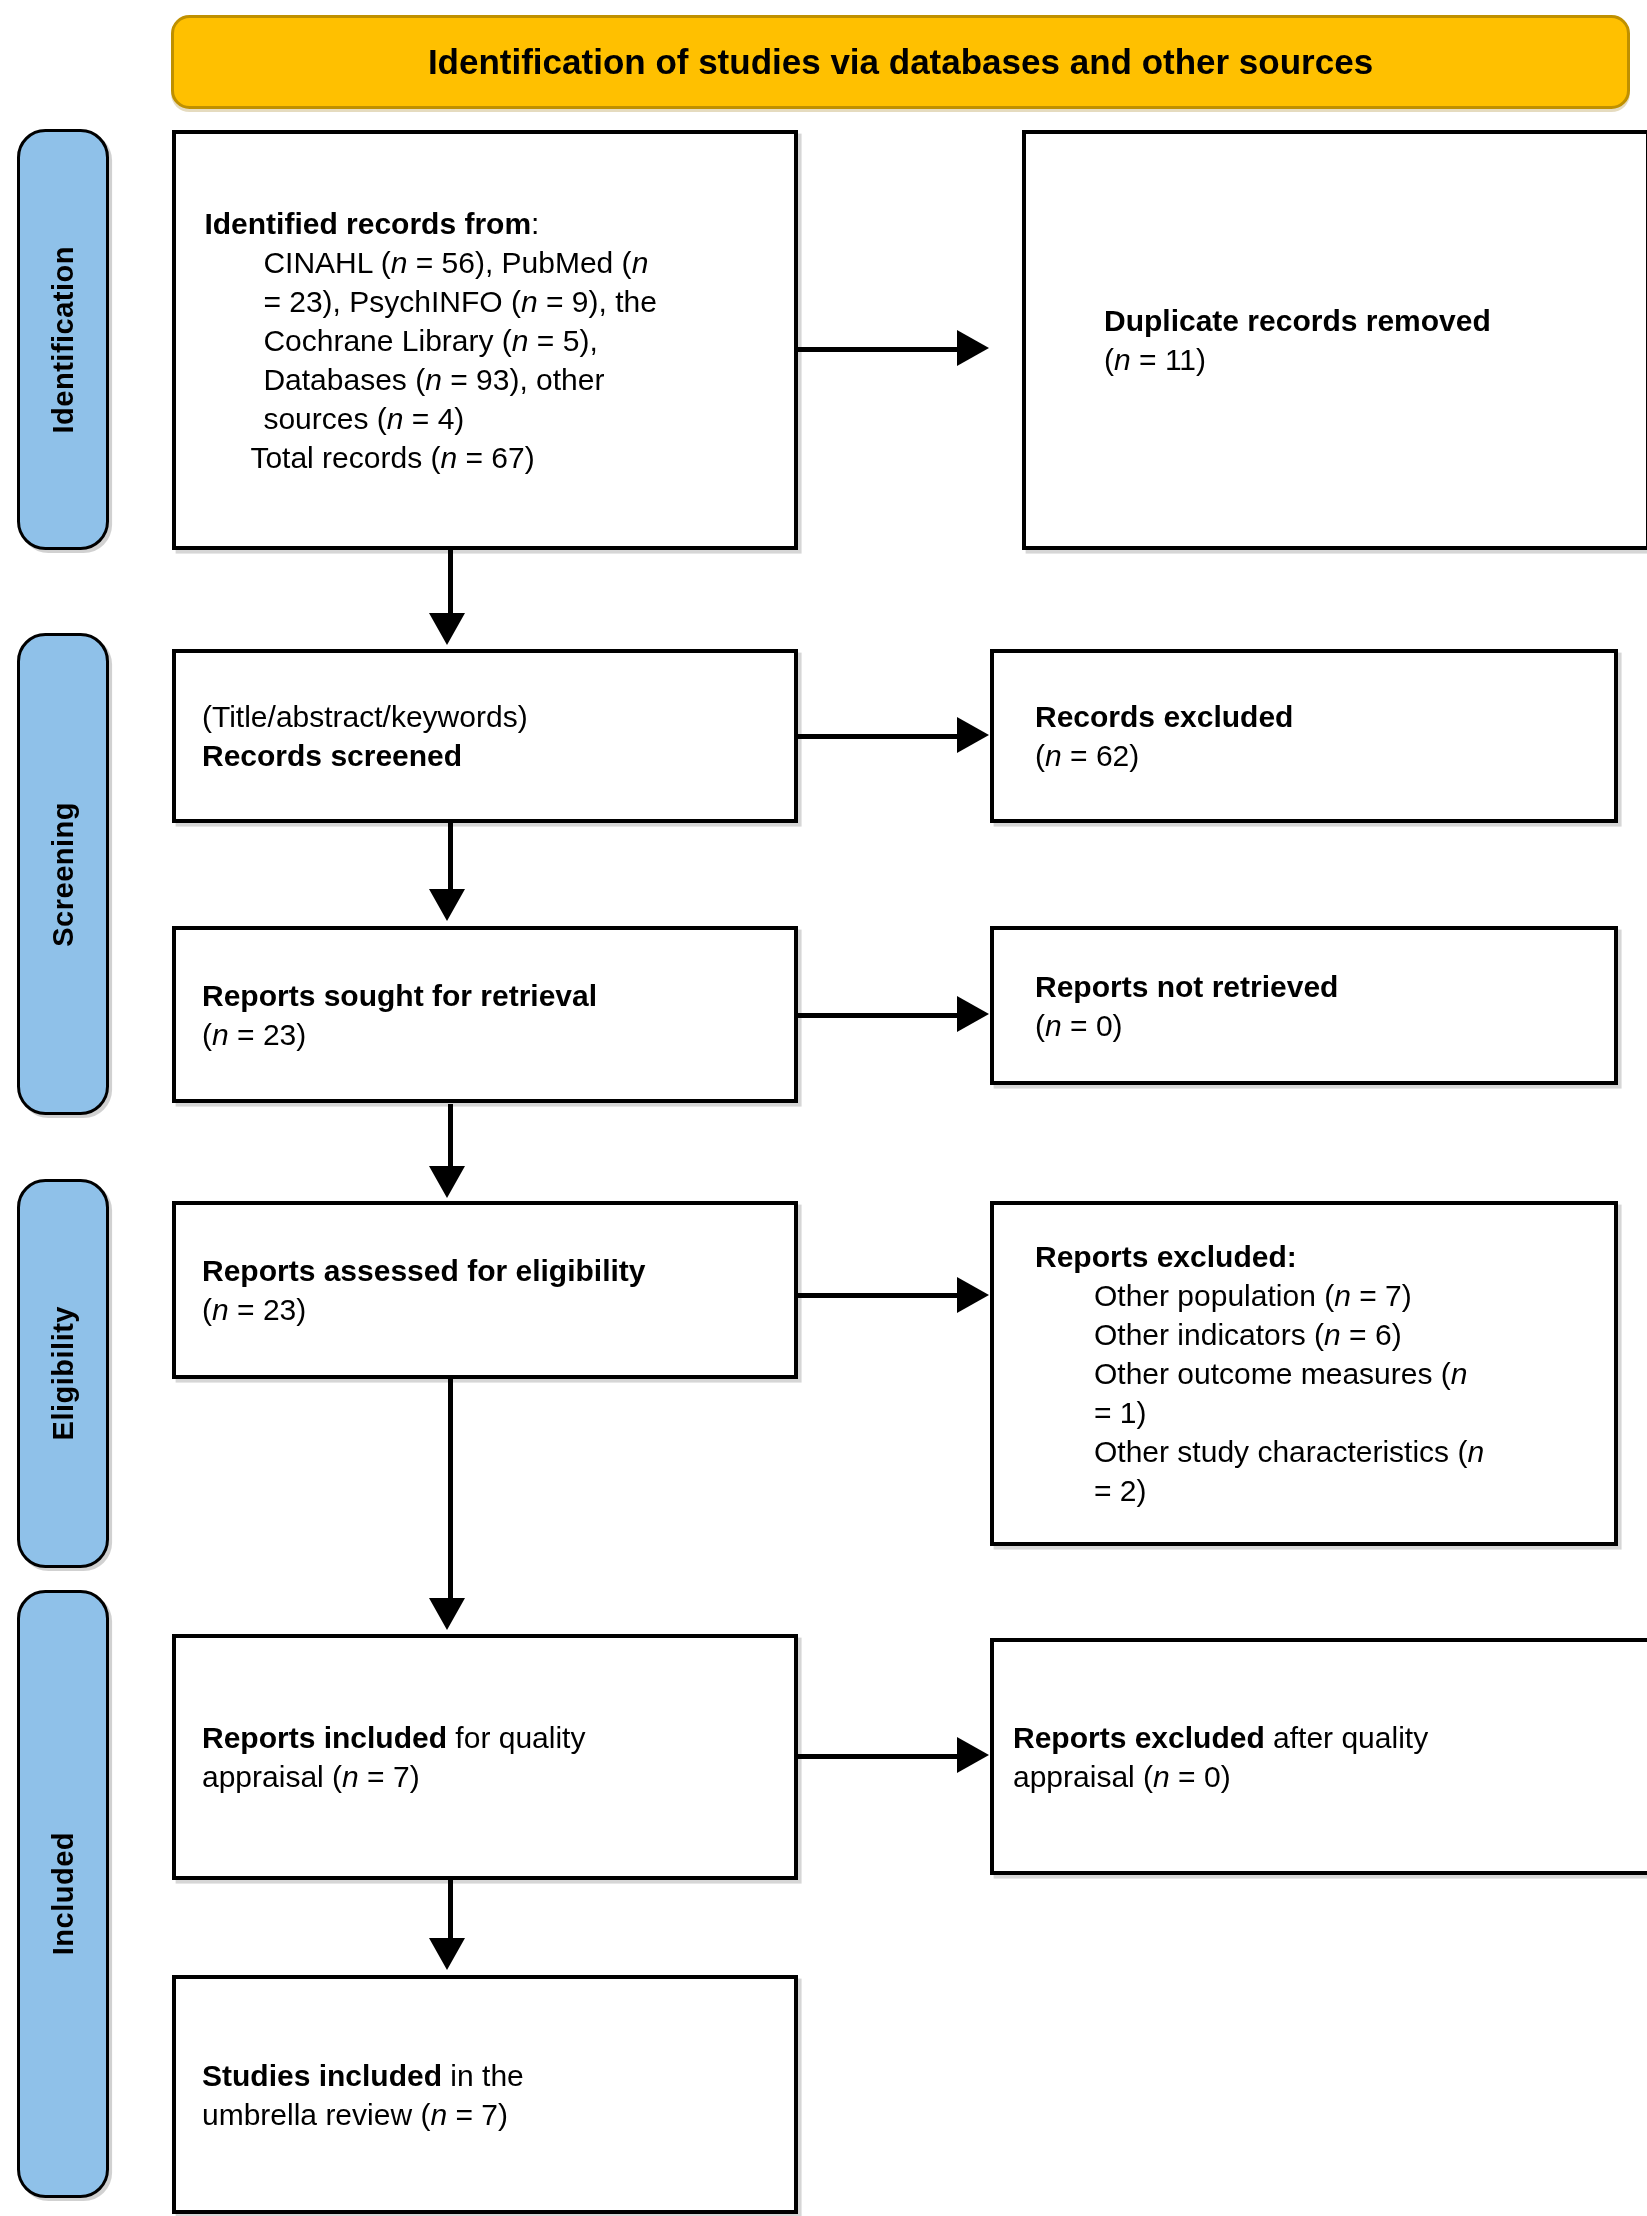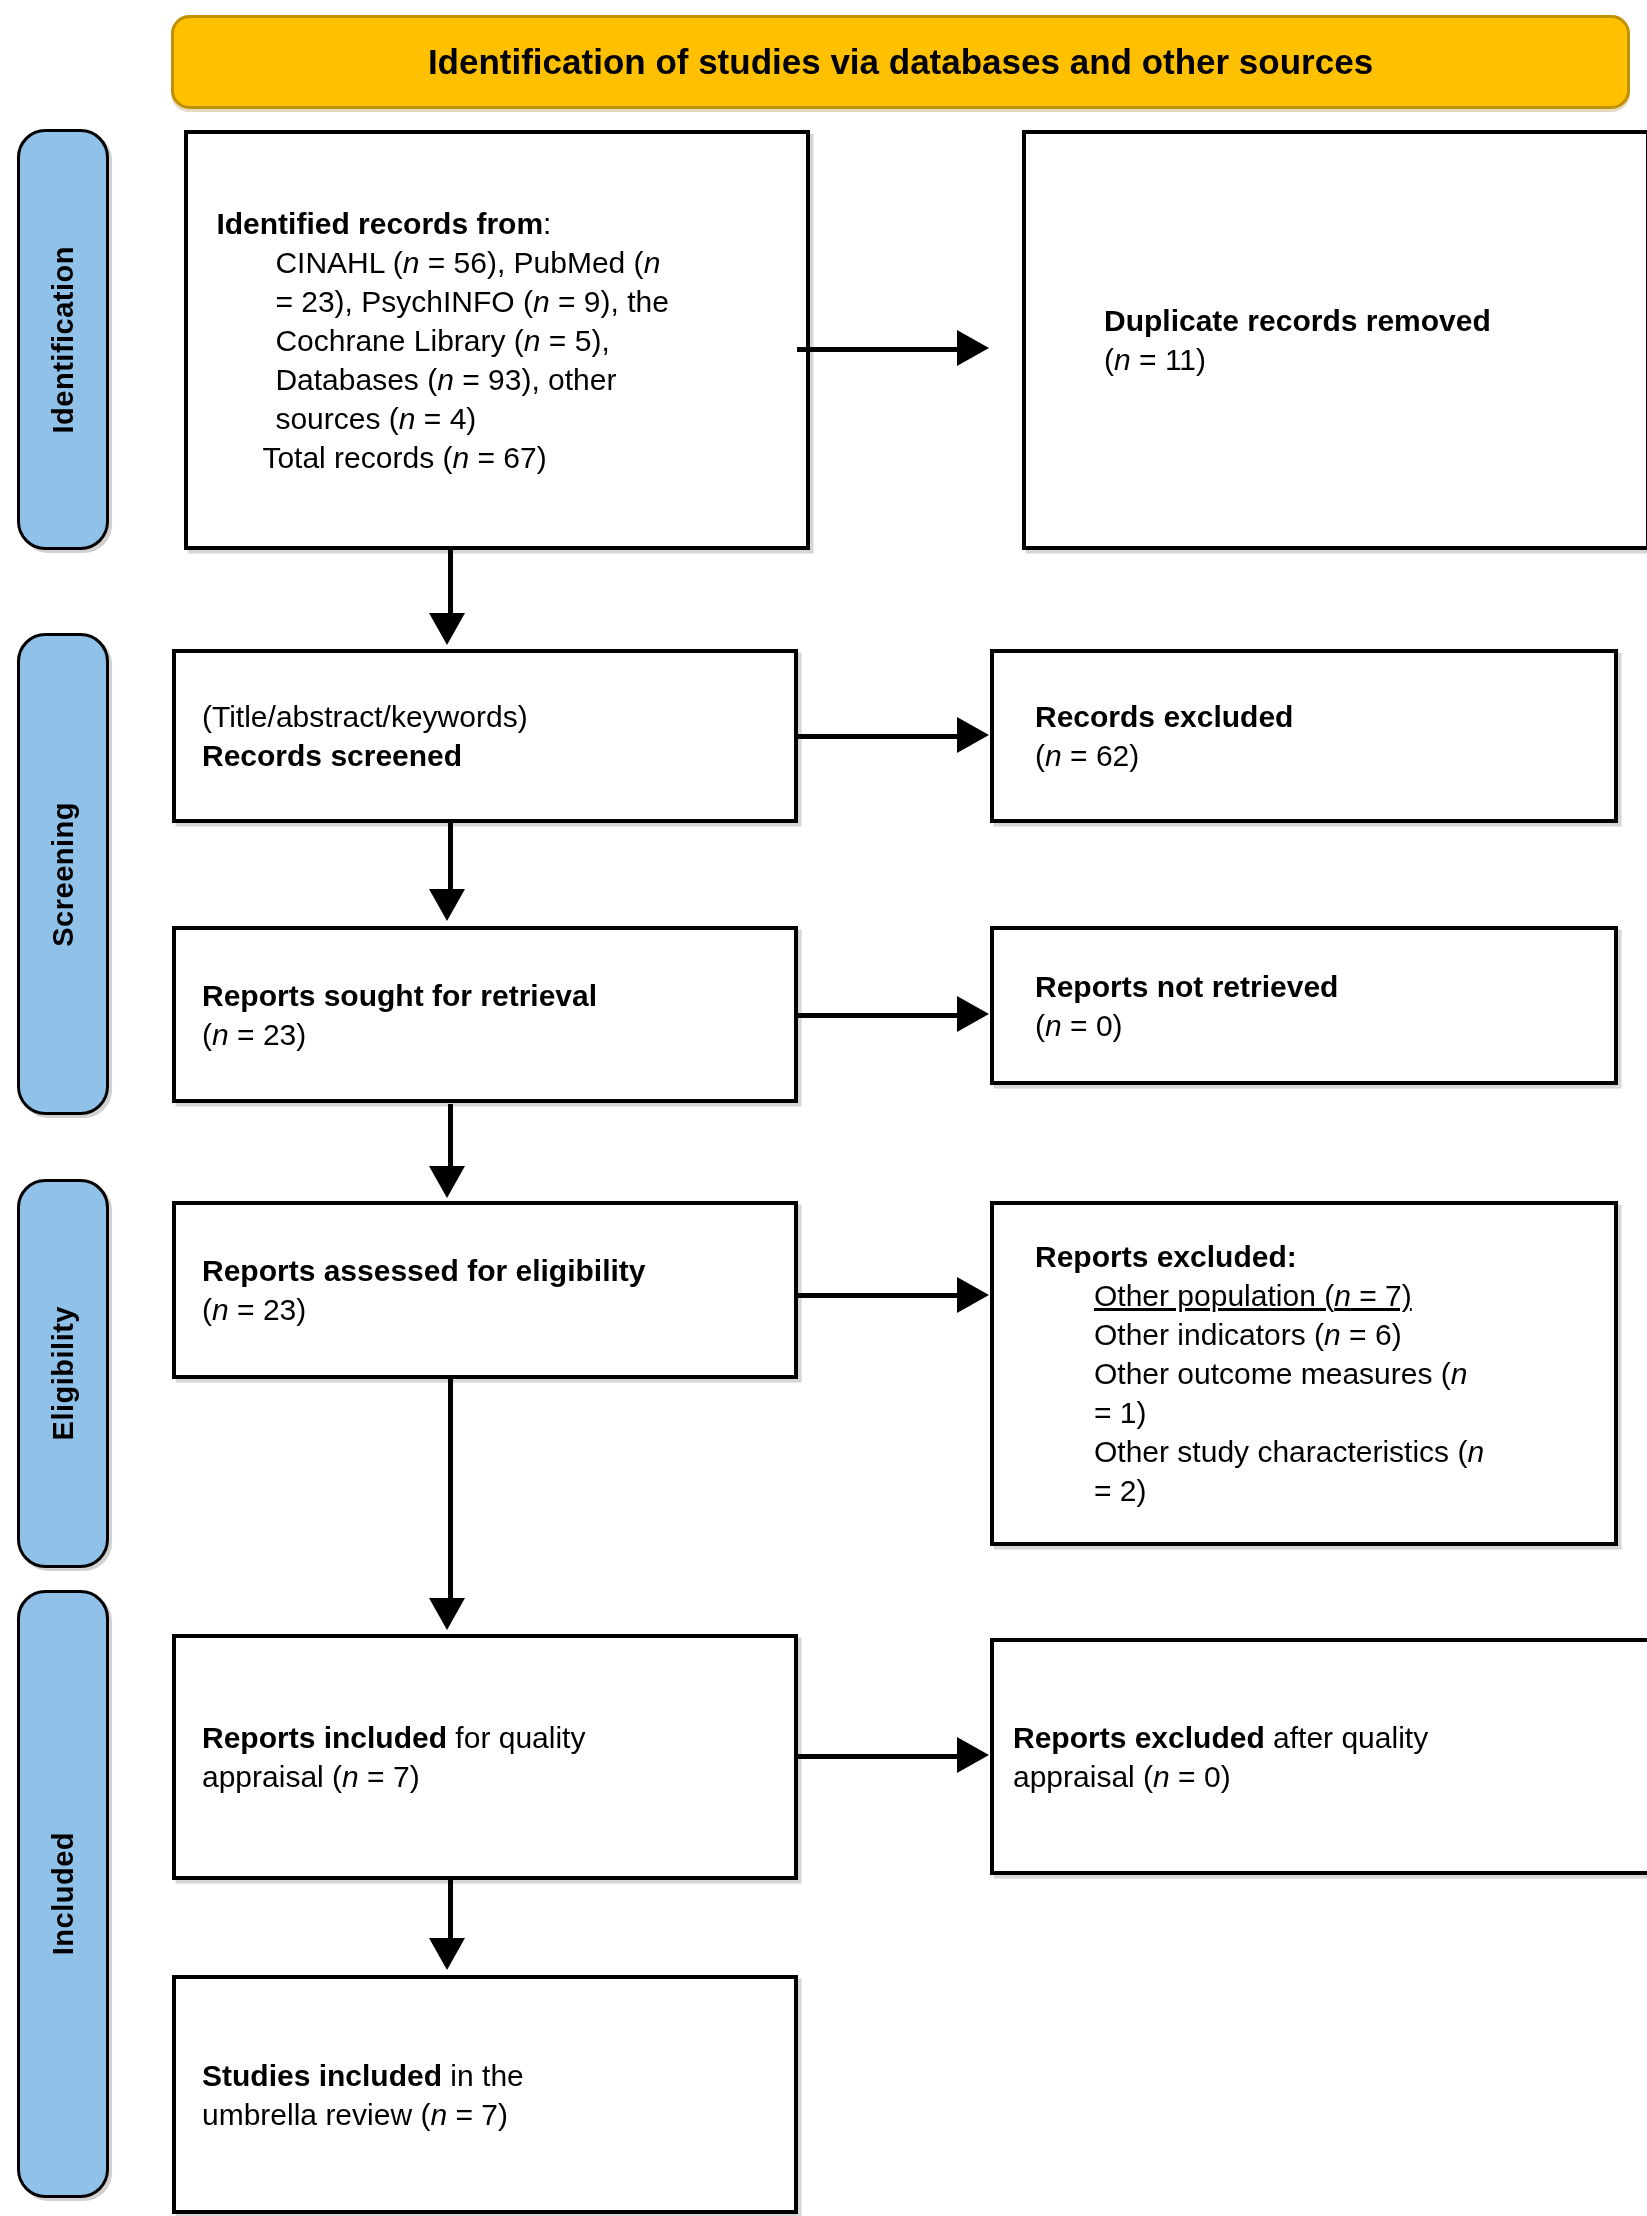--- a/index.html
+++ b/index.html
@@ -41,21 +41,21 @@
   .hline{position:absolute;height:4.7px;background:#000;}
   .rhead{position:absolute;width:0;height:0;
     border-top:18.6px solid transparent;border-bottom:18.6px solid transparent;
     border-left:32px solid #000;}
 
   #sb-identification{top:129px;height:421px;}
   #sb-screening{top:633px;height:482px;}
   #sb-eligibility{top:1179px;height:389px;}
   #sb-included{top:1590px;height:608px;}
 
-  #box-identified{left:184px;top:130px;width:626px;height:420px;padding-left:28.4px;}
+  #box-identified{left:172px;top:130px;width:626px;height:420px;padding-left:28.4px;}
   #box-screened{left:172px;top:649px;width:626px;height:174px;}
   #box-sought{left:172px;top:926px;width:626px;height:177px;}
   #box-assessed{left:172px;top:1201px;width:626px;height:178px;}
   #box-included-quality{left:172px;top:1634px;width:626px;height:246px;}
   #box-studies{left:172px;top:1975px;width:626px;height:239px;}
 
   #box-duplicates{left:990px;top:130px;width:628px;height:420px;padding-left:78px;margin-left:32px;}
   #box-rec-excluded{left:990px;top:649px;width:628px;height:174px;padding-left:41px;}
   #box-not-retrieved{left:990px;top:926px;width:628px;height:159px;padding-left:41px;}
   #box-rep-excluded{left:990px;top:1201px;width:628px;height:345px;padding-left:41px;}
@@ -126,21 +126,21 @@
       <div class="ln"><span class="b">Reports not retrieved</span></div>
       <div class="ln"><span>(</span><span class="i">n</span><span> = 0)</span></div>
     </div>
 
   <div class="box" id="box-assessed">
       <div class="ln"><span class="b">Reports assessed for eligibility</span></div>
       <div class="ln"><span>(</span><span class="i">n</span><span> = 23)</span></div>
     </div>
   <div class="box" id="box-rep-excluded">
       <div class="ln"><span class="b">Reports excluded:</span></div>
-      <div class="ln" style="padding-left: 59px; text-decoration: underline;"><span>Other population (</span><span class="i">n</span><span> = 7)</span></div>
+      <div class="ln" style="padding-left: 59px;"><span>Other population (</span><span class="i">n</span><span> = 7)</span></div>
       <div class="ln" style="padding-left: 59px;"><span>Other indicators (</span><span class="i">n</span><span> = 6)</span></div>
       <div class="ln" style="padding-left: 59px;"><span>Other outcome measures (</span><span class="i">n</span></div>
       <div class="ln" style="padding-left: 59px;"><span>= 1)</span></div>
       <div class="ln" style="padding-left: 59px;"><span>Other study characteristics (</span><span class="i">n</span></div>
       <div class="ln" style="padding-left: 59px;"><span>= 2)</span></div>
     </div>
 
   <div class="box" id="box-included-quality">
       <div class="ln"><span class="b">Reports included</span><span> for quality</span></div>
       <div class="ln"><span>appraisal (</span><span class="i">n</span><span> = 7)</span></div>

